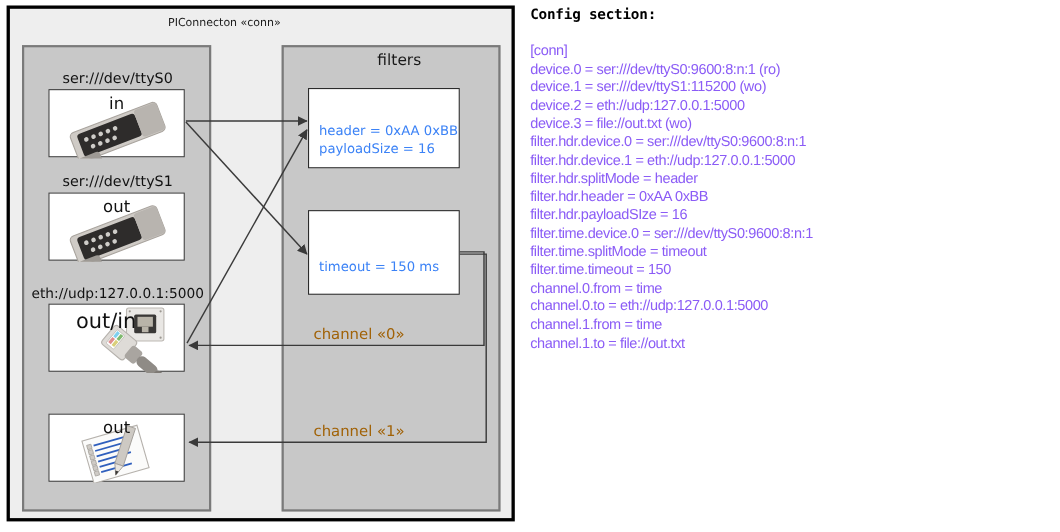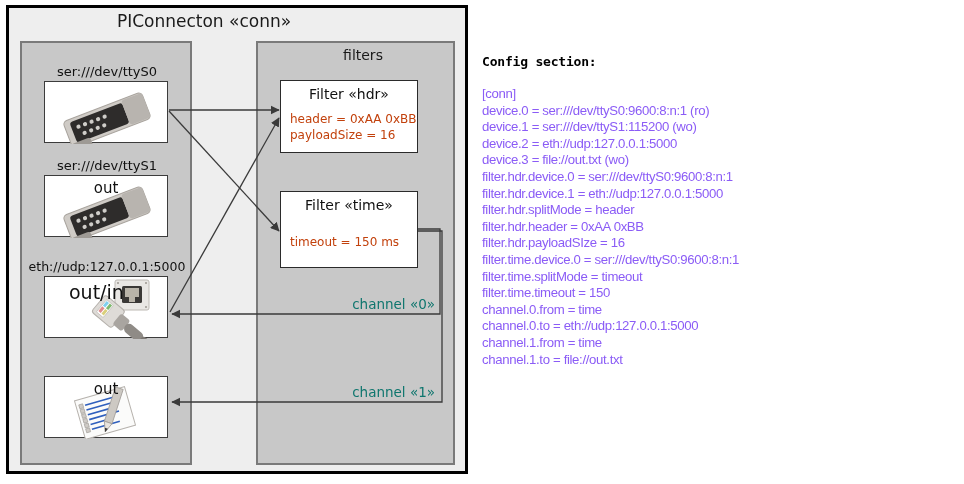--- a/index.html
+++ b/index.html
@@ -7,21 +7,21 @@
        font-family:"DejaVu Sans","Liberation Sans",sans-serif;}
 
   
   .abs{position:absolute;box-sizing:border-box;}
   .ctr{display:flex;align-items:center;justify-content:center;}
 
   
   #outer-frame{left:6px;top:5px;width:462px;height:469px;
       background:#eeeeee;border:3px solid #000000;}
   #component-title{left:6px;top:9px;width:396px;height:24px;
-      font-size:17px;color:#1a1a1a;}
+      font-size:10px;color:#1a1a1a;}
 
   
   .group-box{background:#c8c8c8;border:2px solid #7a7a7a;}
   #devices-group{left:20px;top:41px;width:172px;height:424px;}
   #filters-group{left:256px;top:41px;width:199px;height:424px;}
   #filters-title{left:256px;top:44px;width:214px;height:22px;
       font-size:14px;color:#1a1a1a;}
 
   
   .dev-label{font-size:13px;color:#111;height:18px;width:150px;left:32px;text-align:center;}
@@ -40,36 +40,36 @@
   #box-eth .dev-word{text-align:left;left:24px;top:4px;font-size:19px;}
 
   
   .filter-box{left:280px;width:138px;background:#ffffff;
       border:1.5px solid #2b2b2b;}
   #filter-hdr{top:80px;height:73px;}
   #filter-time{top:191px;height:77px;}
   .filter-title{position:absolute;top:5px;left:0;width:100%;text-align:center;
       font-size:14px;color:#111;}
   .filter-attrs{position:absolute;top:30px;left:9px;font-size:12px;
-      color:#c2410c;line-height:16px;}
+      color:#3b82f6;line-height:16px;}
   #filter-time .filter-attrs{top:42px;text-align:right;}
 
   
-  .chan-label{font-size:13.5px;color:#0f766e;text-align:right;width:150px;
+  .chan-label{font-size:13.5px;color:#a16207;text-align:left;width:150px;
       left:285px;height:18px;}
   #chan0-label{top:296px;}
   #chan1-label{top:384px;}
 
   
   #connectors{left:0;top:0;width:470px;height:484px;pointer-events:none;}
 
   
   #config-pane{left:482px;top:6px;width:478px;height:470px;}
   #config-heading{font-family:"DejaVu Sans Mono","Liberation Mono",monospace;
-      font-size:13px;font-weight:bold;color:#000;letter-spacing:-0.2px;margin-top:48px;}
+      font-size:13px;font-weight:bold;color:#000;letter-spacing:-0.2px;}
   #config-body{margin-top:17px;
       font-family:Liberation Sans, sans-serif;
       font-size:13.2px;line-height:16.6px;color:#8b5cf6;white-space:pre;
       letter-spacing:-0.35px;}
 
   
   .icon-wrap{position:absolute;inset:0;}
 </style>
 </head>
 <body>
@@ -78,20 +78,21 @@
 
 <div class="abs ctr" id="component-title">PIConnecton «conn»</div>
 
 <div class="abs group-box" id="devices-group"></div>
 
 <div class="abs group-box" id="filters-group"></div>
 <div class="abs ctr" id="filters-title">filters</div>
 
 <div class="abs ctr dev-label" id="lbl-ttys0">ser:///dev/ttyS0</div>
 <div class="abs dev-box" id="box-ttys0">
+  <span class="dev-word">in</span>
   <span class="icon-wrap">
     <svg width="124" height="62" viewBox="0 0 124 62">
       <g transform="translate(62,38) rotate(-21)">
         <rect x="-42" y="-14" width="84" height="28" rx="4" fill="#cfcbc6" stroke="#a9a49e" stroke-width="1"></rect>
         <rect x="-36" y="-11" width="56" height="22" rx="3" fill="#2e2c2b"></rect>
         <g fill="#cfcdc9">
           <circle cx="-29" cy="-4" r="2.1"></circle>
             <circle cx="-22" cy="-4" r="2.1"></circle>
           <circle cx="-15" cy="-4" r="2.1"></circle>
             <circle cx="-8" cy="-4" r="2.1"></circle>
@@ -189,29 +190,27 @@
           <rect x="-4" y="-24" width="8" height="36" fill="#cdc9c3" stroke="#a29e99" stroke-width="0.8"></rect>
           <polygon points="-4,12 4,12 0,22" fill="#e8e4de" stroke="#a29e99" stroke-width="0.8"></polygon>
           <polygon points="-1.6,18 1.6,18 0,22" fill="#3a3836"></polygon>
         </g>
       </g>
     </svg>
   </span>
 </div>
 
 <div class="abs filter-box" id="filter-hdr">
-  <span class="filter-title">Filter «hdr»</span>
   <div class="filter-attrs">
     <div>header = 0xAA 0xBB</div>
     <div>payloadSize = 16</div>
   </div>
 </div>
 
 <div class="abs filter-box" id="filter-time">
-  <span class="filter-title">Filter «time»</span>
   <div class="filter-attrs">
     <div>timeout = 150 ms</div>
   </div>
 </div>
 
 <div class="abs chan-label" id="chan0-label">channel «0»</div>
 <div class="abs chan-label" id="chan1-label">channel «1»</div>
 
 <svg class="abs" id="connectors">
   <defs>

